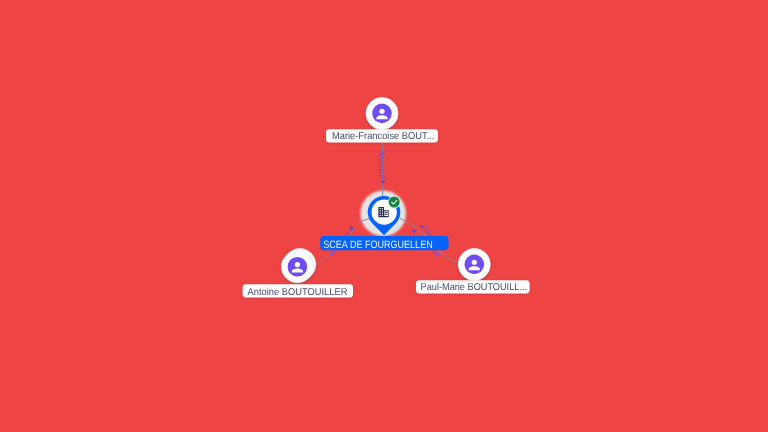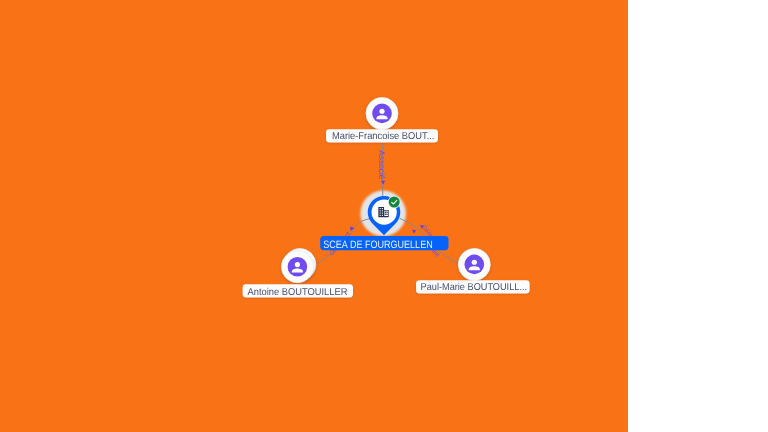--- a/index.html
+++ b/index.html
@@ -1,17 +1,17 @@
 <!DOCTYPE html>
 <html><head>
 <meta charset="utf-8">
 <style>
   html,body{margin:0;padding:0;background:#fff;}
   body{width:768px;height:432px;overflow:hidden;font-family:"Liberation Sans",sans-serif;-webkit-font-smoothing:antialiased;text-rendering:geometricPrecision;}
-  #stage{position:relative;width:628px;height:432px;background:#f97316;}
+  #stage{position:relative;width:768px;height:432px;background:#ef4444;}
   .lay{position:absolute;left:0;top:0;width:768px;height:432px;}
 </style>
 </head>
 <body>
 
 <div id="stage">
 
 <svg class="lay" width="768" height="432" viewBox="0 0 768 432">
   <defs>
     <filter id="sh" x="-60%" y="-60%" width="220%" height="220%">

